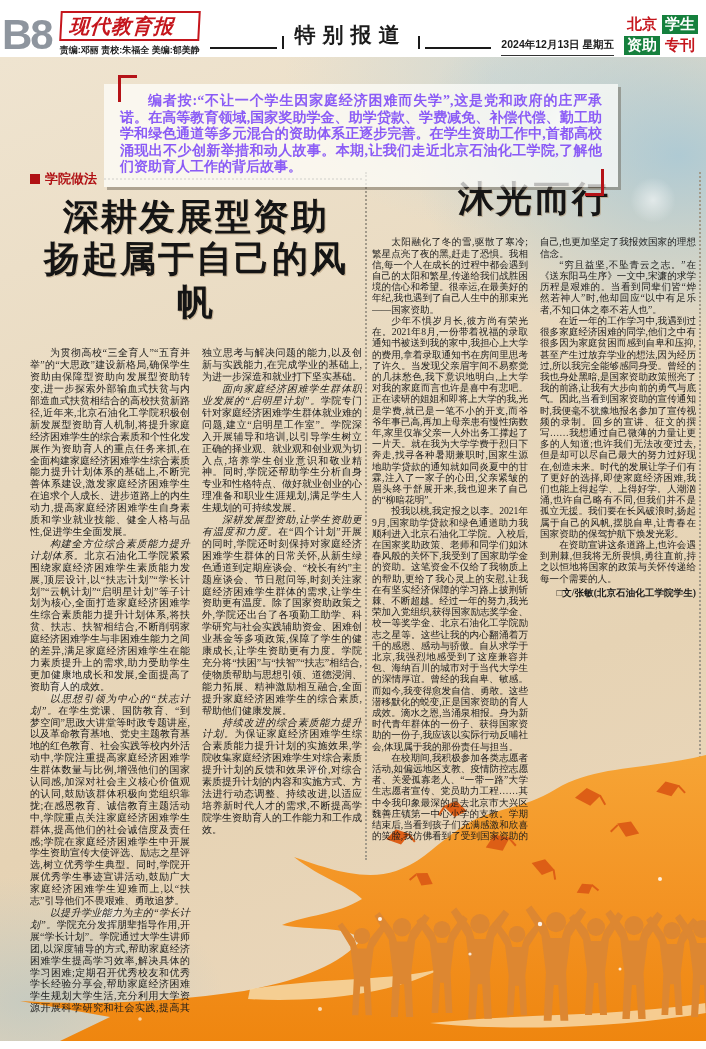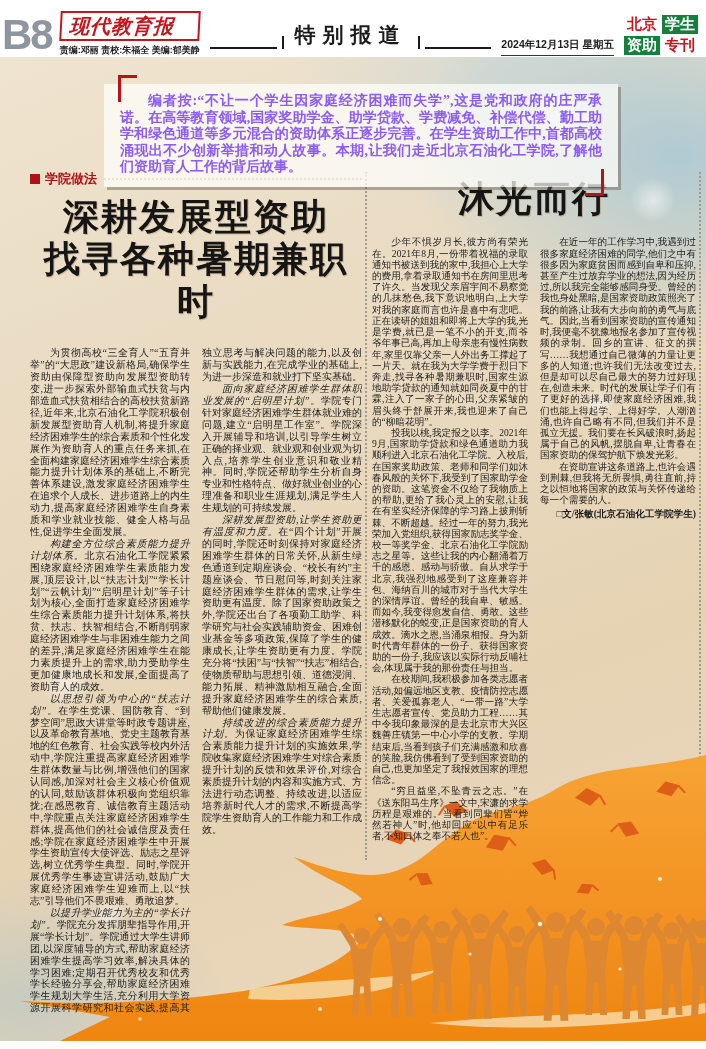--- a/index.html
+++ b/index.html
@@ -125,38 +125,39 @@
   <div class="vdiv right"></div>
 
   <div class="article article-left">
     <div class="tag-row">
       <div class="tag-sq"></div>
       <div class="tag-label">学院做法</div>
       <div class="dotline"></div>
     </div>
     <div class="art-title">
       <div>深耕发展型资助</div>
-      <div>找寻各种暑期兼职时</div>
+      <div>扬起属于自己的风帆</div>
     </div>
     <div class="body-cols body-left">
         <p>为贯彻高校“三全育人”“五育并举”的“大思政”建设新格局,确保学生资助由保障型资助向发展型资助转变,进一步探索外部输血式扶贫与内部造血式扶贫相结合的高校扶贫新路径,近年来,北京石油化工学院积极创新发展型资助育人机制,将提升家庭经济困难学生的综合素质和个性化发展作为资助育人的重点任务来抓,在全面构建家庭经济困难学生综合素质能力提升计划体系的基础上,不断完善体系建设,激发家庭经济困难学生在追求个人成长、进步道路上的内生动力,提高家庭经济困难学生自身素质和学业就业技能、健全人格与品性,促进学生全面发展。</p>
         <p><span class="lead">构建全方位综合素质能力提升计划体系。</span>北京石油化工学院紧紧围绕家庭经济困难学生素质能力发展,顶层设计,以“扶志计划”“学长计划”“云帆计划”“启明星计划”等子计划为核心,全面打造家庭经济困难学生综合素质能力提升计划体系,将扶贫、扶志、扶智相结合,不断削弱家庭经济困难学生与非困难生能力之间的差异,满足家庭经济困难学生在能力素质提升上的需求,助力受助学生更加健康地成长和发展,全面提高了资助育人的成效。</p>
         <p><span class="lead">以思想引领为中心的“扶志计划”。</span>在学生党课、国防教育、“到梦空间”思政大讲堂等时政专题讲座,以及革命教育基地、党史主题教育基地的红色教育、社会实践等校内外活动中,学院注重提高家庭经济困难学生群体数量与比例,增强他们的国家认同感,加深对社会主义核心价值观的认同,鼓励该群体积极向党组织靠拢;在感恩教育、诚信教育主题活动中,学院重点关注家庭经济困难学生群体,提高他们的社会诚信度及责任感;学院在家庭经济困难学生中开展学生资助宣传大使评选、励志之星评选,树立优秀学生典型。同时,学院开展优秀学生事迹宣讲活动,鼓励广大家庭经济困难学生迎难而上,以“扶志”引导他们不畏艰难、勇敢追梦。</p>
         <p><span class="lead">以提升学业能力为主的“学长计划”。</span>学院充分发挥朋辈指导作用,开展“学长计划”。学院通过大学生讲师团,以深度辅导的方式,帮助家庭经济困难学生提高学习效率,解决具体的学习困难;定期召开优秀校友和优秀学长经验分享会,帮助家庭经济困难学生规划大学生活,充分利用大学资源开展科学研究和社会实践,提高其独立思考与解决问题的能力,以及创新与实践能力,在完成学业的基础上,为进一步深造和就业打下坚实基础。</p>
         <p><span class="lead">面向家庭经济困难学生群体职业发展的“启明星计划”。</span>学院专门针对家庭经济困难学生群体就业难的问题,建立“启明星工作室”。学院深入开展辅导和培训,以引导学生树立正确的择业观、就业观和创业观为切入点,培养学生创业意识和敬业精神。同时,学院还帮助学生分析自身专业和性格特点、做好就业创业的心理准备和职业生涯规划,满足学生人生规划的可持续发展。</p>
         <p><span class="lead">深耕发展型资助,让学生资助更有温度和力度。</span>在“四个计划”开展的同时,学院还时刻保持对家庭经济困难学生群体的日常关怀,从新生绿色通道到定期座谈会、“校长有约”主题座谈会、节日慰问等,时刻关注家庭经济困难学生群体的需求,让学生资助更有温度。除了国家资助政策之外,学院还出台了各项勤工助学、科学研究与社会实践辅助资金、困难创业基金等多项政策,保障了学生的健康成长,让学生资助更有力度。学院充分将“扶困”与“扶智”“扶志”相结合,使物质帮助与思想引领、道德浸润、能力拓展、精神激励相互融合,全面提升家庭经济困难学生的综合素质,帮助他们健康发展。</p>
         <p><span class="lead">持续改进的综合素质能力提升计划。</span>为保证家庭经济困难学生综合素质能力提升计划的实施效果,学院收集家庭经济困难学生对综合素质提升计划的反馈和效果评价,对综合素质提升计划的内容和实施方式、方法进行动态调整、持续改进,以适应培养新时代人才的需求,不断提高学院学生资助育人的工作能力和工作成效。</p>
       </div>
   </div>
 
   <div class="article article-right">
     <div class="art-title">
       <div>沐光而行</div>
     </div>
     <div class="body-cols body-right">
+        <p>太阳融化了冬的雪,驱散了寒冷;繁星点亮了夜的黑,赶走了恐惧。我相信,每一个人在成长的过程中都会遇到自己的太阳和繁星,传递给我们战胜困境的信心和希望。很幸运,在最美好的年纪,我也遇到了自己人生中的那束光——国家资助。</p>
         <p>少年不惧岁月长,彼方尚有荣光在。2021年8月,一份带着祝福的录取通知书被送到我的家中,我担心上大学的费用,拿着录取通知书在房间里思考了许久。当发现父亲眉宇间不易察觉的几抹愁色,我下意识地明白,上大学对我的家庭而言也许是喜中有悲吧。正在读研的姐姐和即将上大学的我,光是学费,就已是一笔不小的开支,而爷爷年事已高,再加上母亲患有慢性病数年,家里仅靠父亲一人外出务工撑起了一片天。就在我为大学学费于烈日下奔走,找寻各种暑期兼职时,国家生源地助学贷款的通知就如同炎夏中的甘霖,注入了一家子的心田,父亲紧皱的眉头终于舒展开来,我也迎来了自己的“柳暗花明”。</p>
         <p>投我以桃,我定报之以李。2021年9月,国家助学贷款和绿色通道助力我顺利进入北京石油化工学院。入校后,在国家奖助政策、老师和同学们如沐春风般的关怀下,我受到了国家助学金的资助。这笔资金不仅给了我物质上的帮助,更给了我心灵上的安慰,让我在有坚实经济保障的学习路上披荆斩棘、不断超越。经过一年的努力,我光荣加入党组织,获得国家励志奖学金、校一等奖学金、北京石油化工学院励志之星等。这些让我的内心翻涌着万千的感恩、感动与骄傲。自从求学于北京,我强烈地感受到了这座兼容并包、海纳百川的城市对于当代大学生的深情厚谊。曾经的我自卑、敏感。而如今,我变得愈发自信、勇敢。这些潜移默化的蜕变,正是国家资助的育人成效。滴水之恩,当涌泉相报。身为新时代青年群体的一份子、获得国家资助的一份子,我应该以实际行动反哺社会,体现属于我的那份责任与担当。</p>
         <p>在校期间,我积极参加各类志愿者活动,如偏远地区支教、疫情防控志愿者、关爱孤寡老人、“一带一路”大学生志愿者宣传、党员助力工程……其中令我印象最深的是去北京市大兴区魏善庄镇第一中心小学的支教。学期结束后,当看到孩子们充满感激和欣喜的笑脸,我仿佛看到了受到国家资助的自己,也更加坚定了我报效国家的理想信念。</p>
         <p>“穷且益坚,不坠青云之志。”在《送东阳马生序》一文中,宋濂的求学历程是艰难的。当看到同辈们皆“烨然若神人”时,他却回应“以中有足乐者,不知口体之奉不若人也”。</p>
         <p>在近一年的工作学习中,我遇到过很多家庭经济困难的同学,他们之中有很多因为家庭贫困而感到自卑和压抑,甚至产生过放弃学业的想法,因为经历过,所以我完全能够感同身受。曾经的我也身处黑暗,是国家资助政策照亮了我的前路,让我有大步向前的勇气与底气。因此,当看到国家资助的宣传通知时,我便毫不犹豫地报名参加了宣传视频的录制。回乡的宣讲、征文的撰写……我想通过自己微薄的力量让更多的人知道;也许我们无法改变过去,但是却可以尽自己最大的努力过好现在,创造未来。时代的发展让学子们有了更好的选择,即使家庭经济困难,我们也能上得起学、上得好学。人潮汹涌,也许自己略有不同,但我们并不是孤立无援。我们要在长风破浪时,扬起属于自己的风帆,摆脱自卑,让青春在国家资助的保驾护航下焕发光彩。</p>
         <p>在资助宣讲这条道路上,也许会遇到荆棘,但我将无所畏惧,勇往直前,持之以恒地将国家的政策与关怀传递给每一个需要的人。</p>
         <p class="byline">□文/张敏(北京石油化工学院学生)</p>
       </div>
   </div>
 

